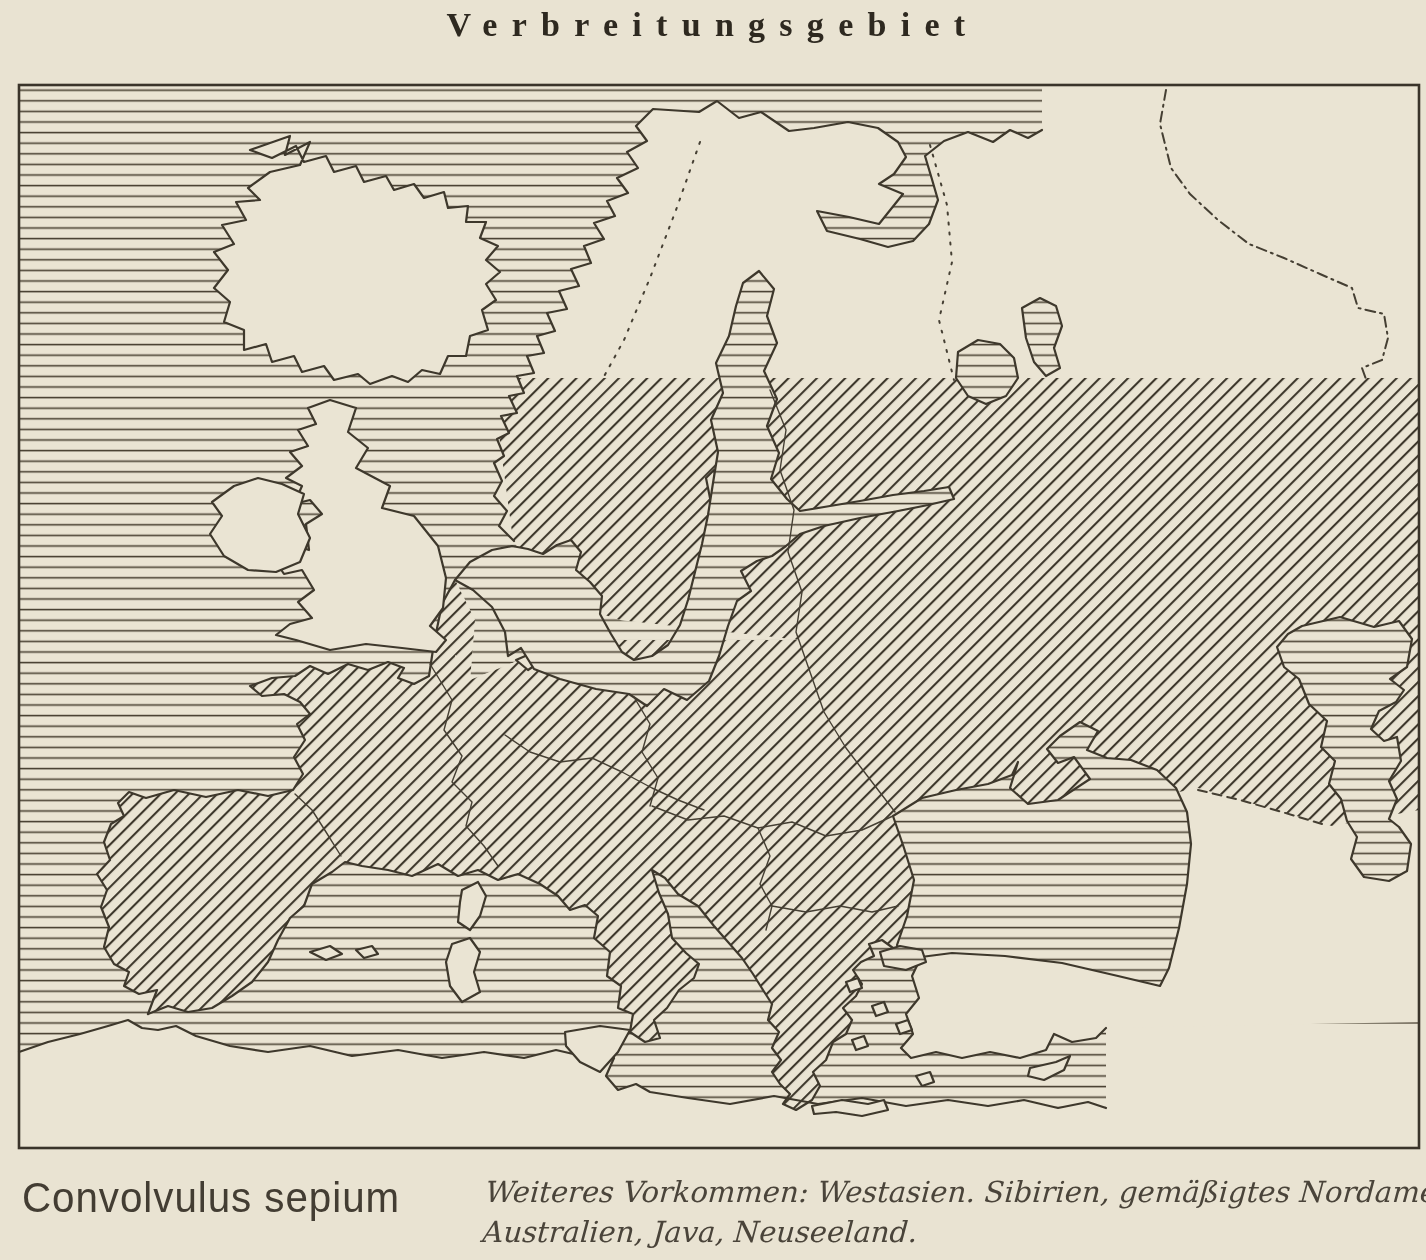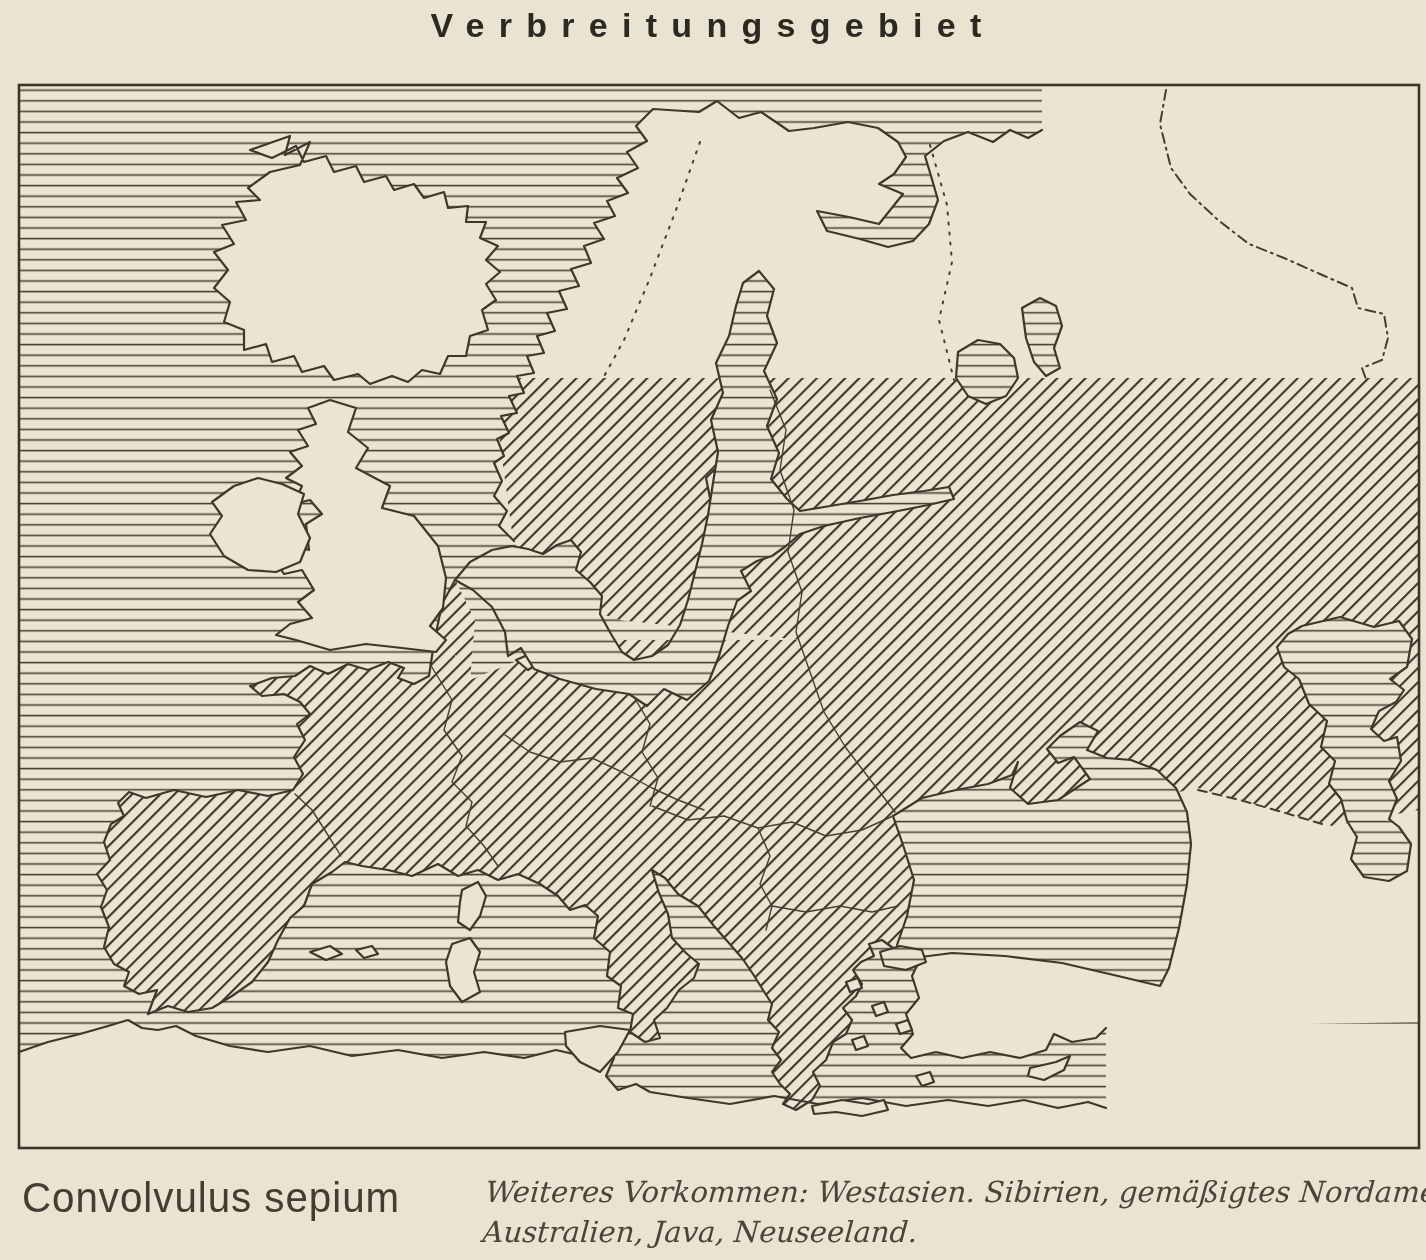--- a/index.html
+++ b/index.html
@@ -3,21 +3,21 @@
 <meta charset="utf-8">
 <style>
   html,body{margin:0;padding:0;}
   body{
     width:1426px;height:1260px;position:relative;overflow:hidden;
     background:#e9e3d2;
     font-family:"Liberation Serif", serif;
   }
   .page-title{
     position:absolute;top:6px;left:0;width:100%;text-align:center;
-    font-family:Liberation Sans, sans-serif;
+    font-family:Liberation Serif, serif;
     font-size:34px;font-weight:600;color:#2e2920;
     letter-spacing:0.42em;white-space:nowrap;
   }
   .map-wrap{position:absolute;top:0;left:0;width:1426px;height:1260px;}
   .caption-species{
     position:absolute;left:22px;top:1174px;
     font-family:"Liberation Sans", sans-serif;
     font-size:42px;color:#433d33;letter-spacing:1px;
     transform:scaleX(.96);transform-origin:left top;white-space:nowrap;
   }

